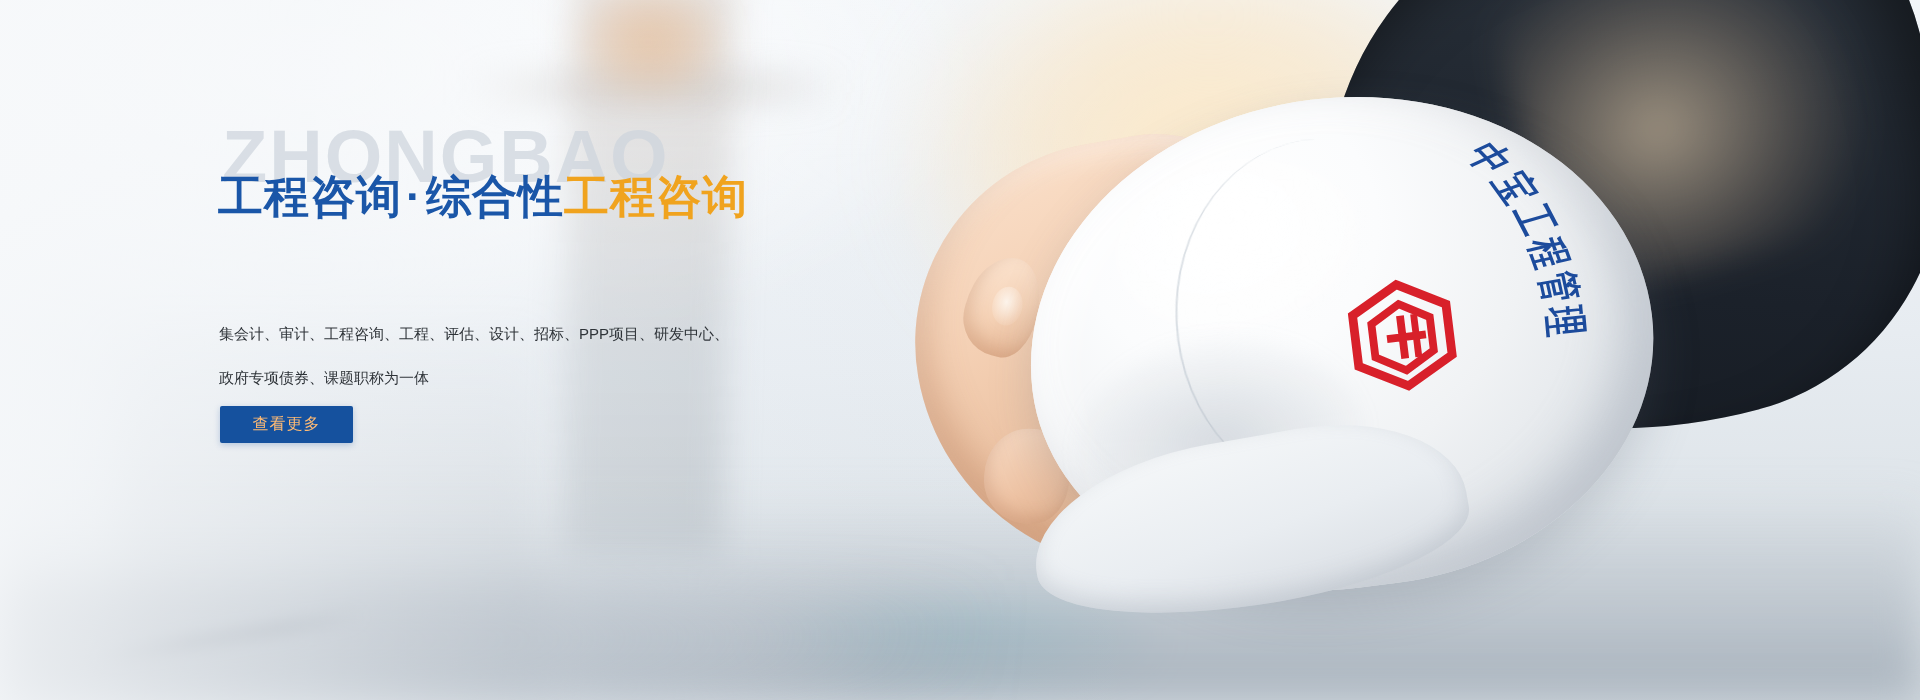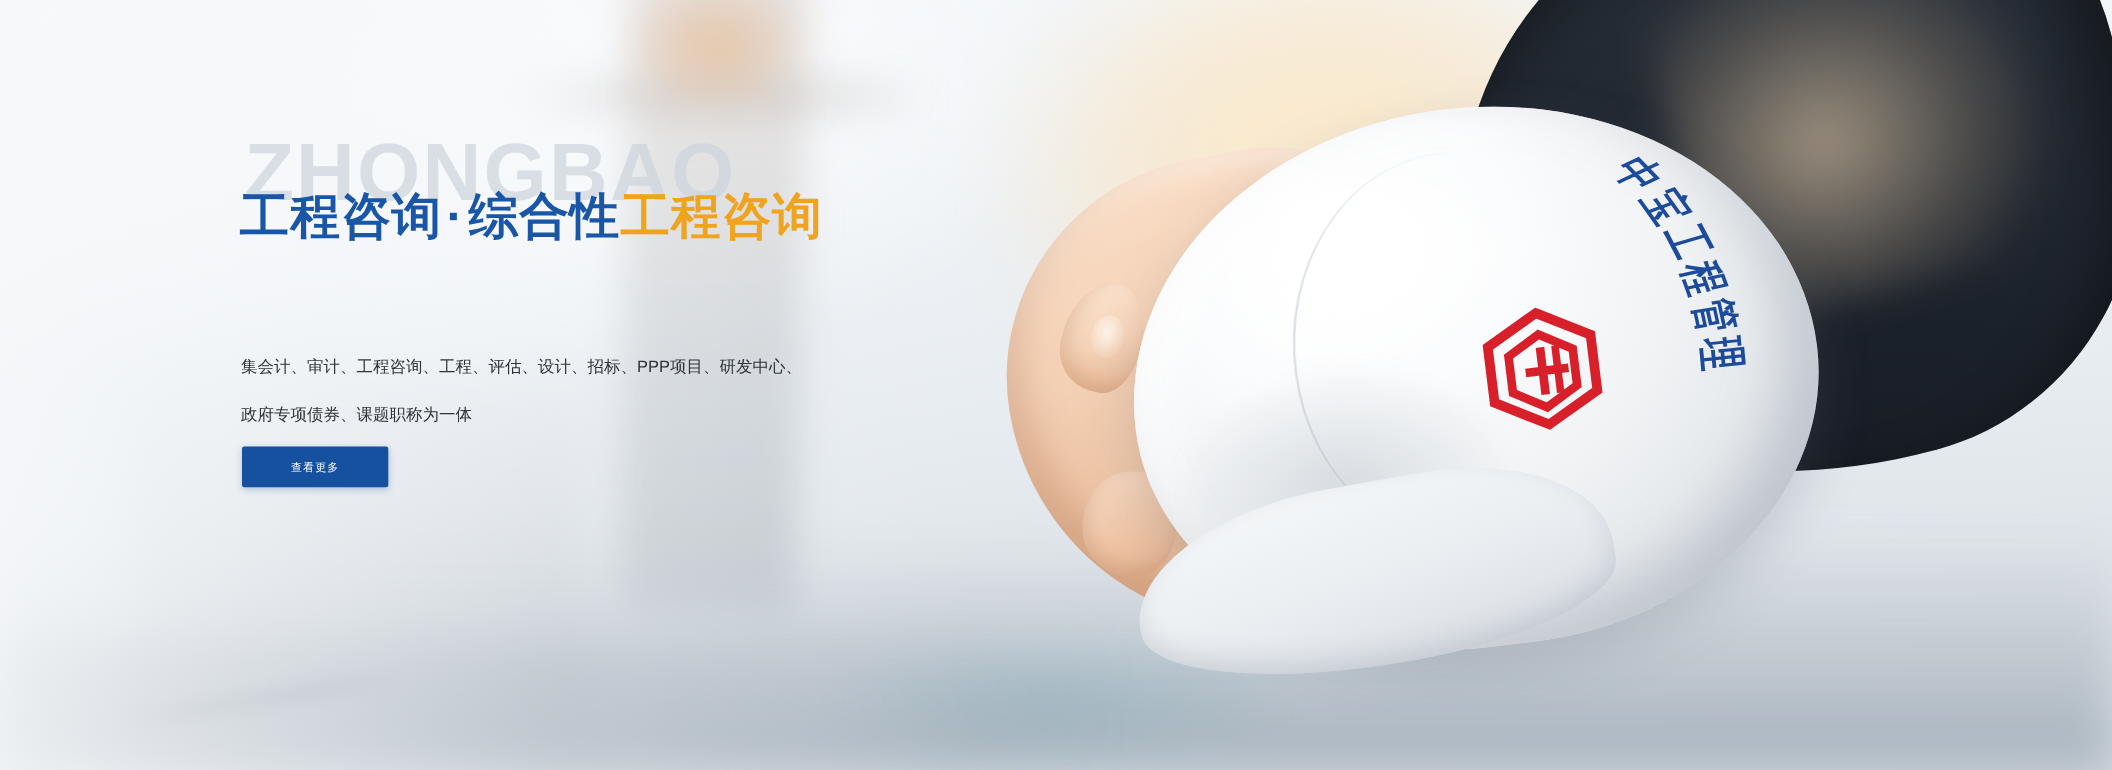--- a/index.html
+++ b/index.html
@@ -197,21 +197,21 @@
 
   .subtitle { position:absolute; left:219px; top:312px; }
   .sub-line {
     font-size:15px; color:#2e3338; line-height:44px; white-space:nowrap;
     font-family:"Liberation Sans","DejaVu Sans",sans-serif;
   }
   .cta {
     position:absolute; left:220px; top:406px;
     width:133px; height:37px;
     background:#15519e; border:none; border-radius:2px;
-    color:#ffffff; font-size:10px; letter-spacing:1px;
+    color:#fdba74; font-size:16px; letter-spacing:1px;
     cursor:pointer;
     font-family:Liberation Sans, sans-serif;
     display:flex; align-items:center; justify-content:center;
     box-shadow:0 2px 6px rgba(21,81,158,.25);
   }
 </style>
 </head>
 <body>
 
 <div class="banner">

